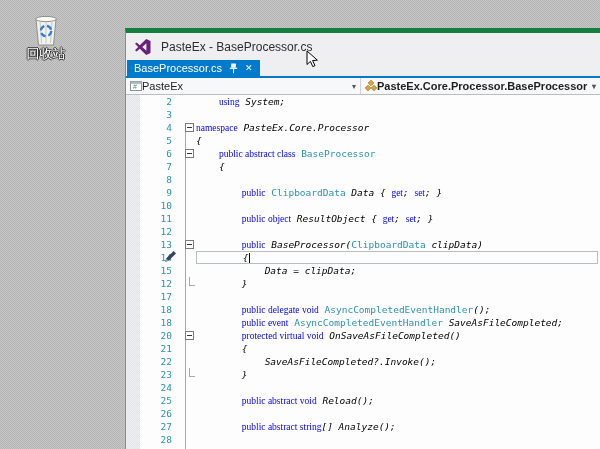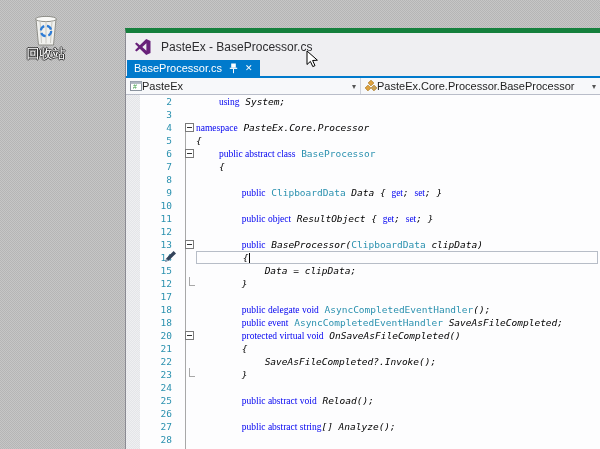--- a/index.html
+++ b/index.html
@@ -31,21 +31,21 @@
   .tab{
     position:absolute;left:1px;top:0;height:16px;background:#007acc;color:#fff;
     display:flex;align-items:center;padding:0 7px;gap:7px;font-size:11px;white-space:nowrap;
   }
   .tab .close{font-size:9px;line-height:9px;color:#fff;}
   .accent-line{height:2px;background:#007acc;}
   
   .navbar{height:17px;background:#f7f8fa;border-bottom:1px solid #b9bdc9;display:flex;box-sizing:border-box;}
   .nav-dd{display:flex;align-items:center;font-size:11px;color:#1e1e1e;padding:0 4px;position:relative;white-space:nowrap;overflow:hidden;}
   .nav-dd.left{width:235px;flex:none;border-right:1px solid #cfd2da;box-sizing:border-box;}
-  .nav-dd.right{flex:1;}
+  .nav-dd.right{flex:1;font-weight:bold;}
   .dd-arrow{margin-left:auto;font-size:8px;color:#555;flex:none;}
   
   .editor{
     position:relative;height:359px;background:#fdfdfe;overflow:hidden;
     font-family:"DejaVu Sans Mono",monospace;font-size:9.5px;
   }
   .margin-strip{
     position:absolute;left:0;top:0;bottom:0;width:14px;
     background-color:#e4e5e8;
     background-image:conic-gradient(#eff0f2 25%,transparent 0 50%,#eff0f2 0 75%,transparent 0);

